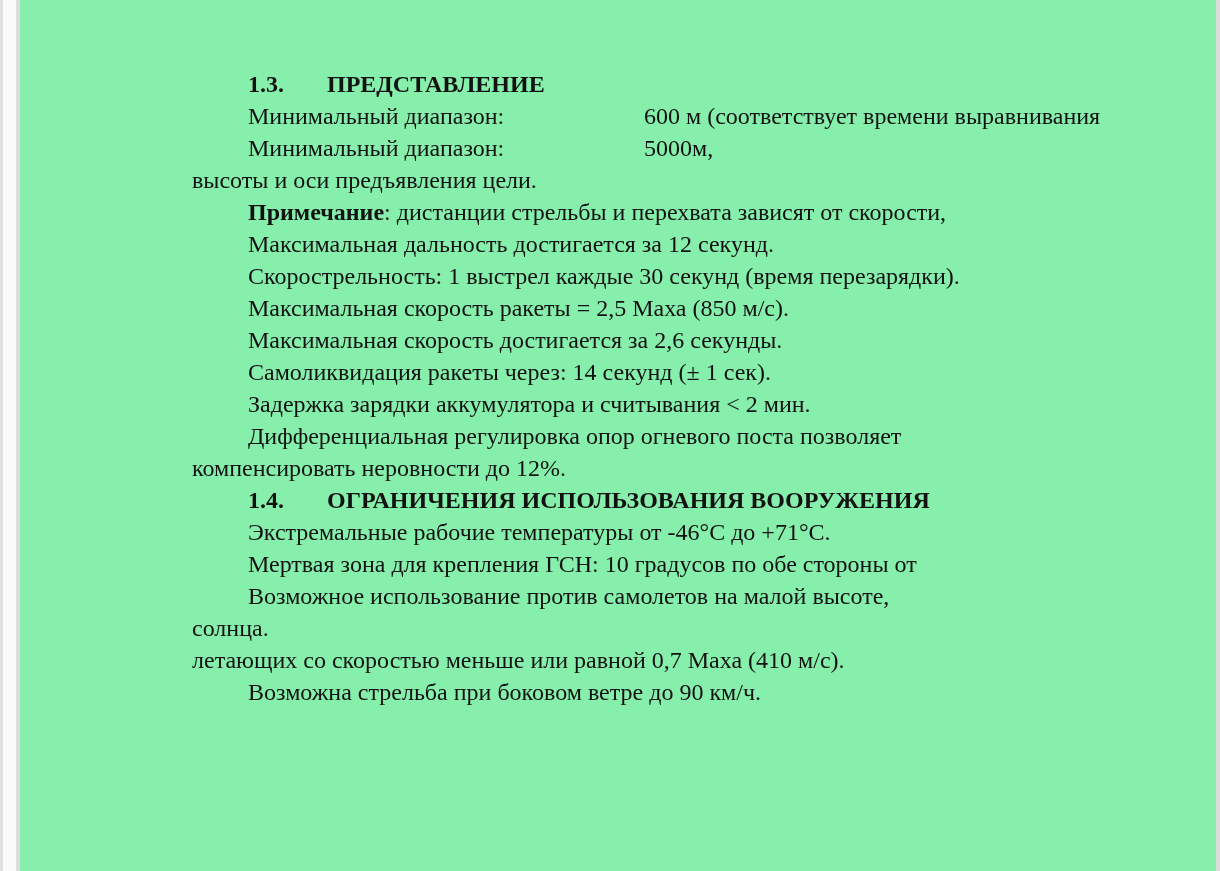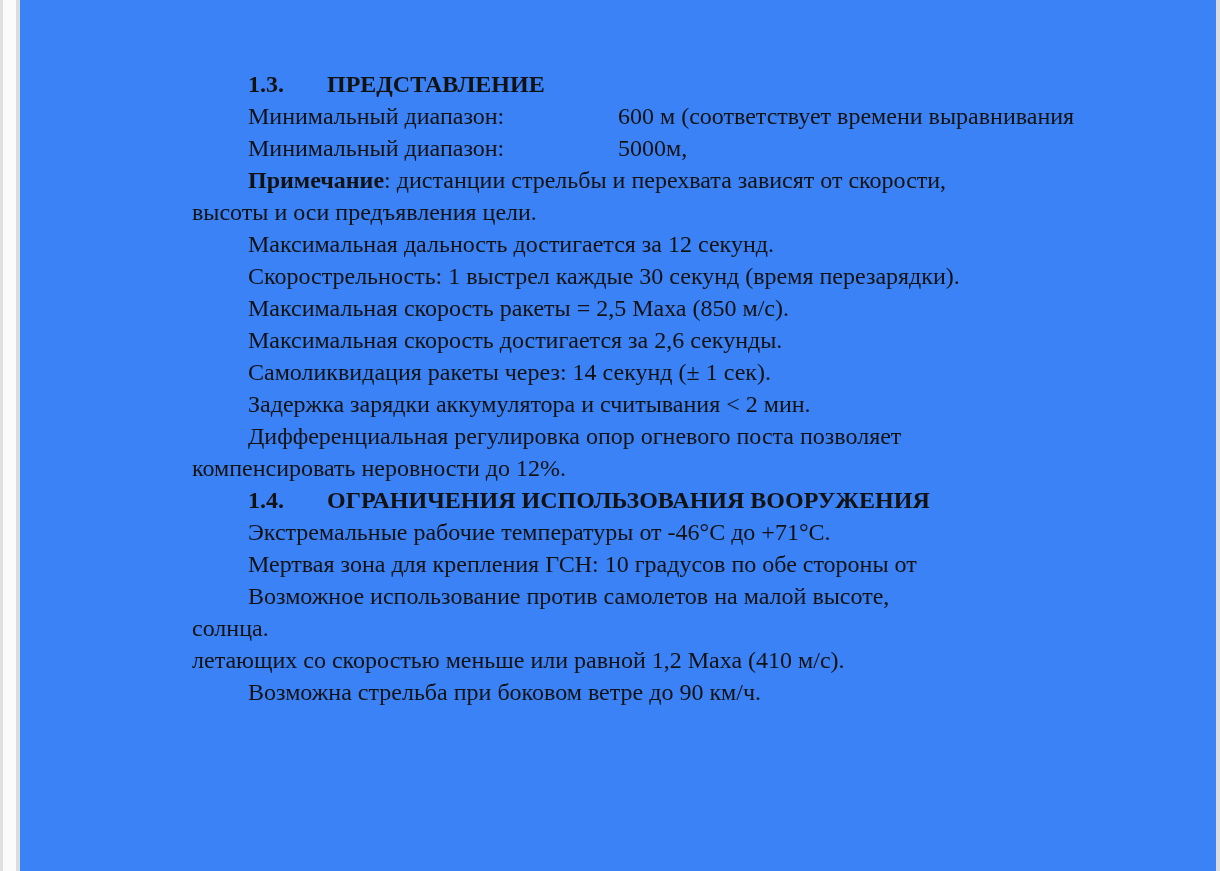--- a/index.html
+++ b/index.html
@@ -24,40 +24,40 @@
   .page-border-left {
     position: absolute; left: 16px; top: 0; bottom: 0; width: 4px;
     background: #dcdcdc;
   }
   .page-border-right {
     position: absolute; left: 1216px; top: 0; bottom: 0; width: 4px;
     background: #dcdcdc;
   }
   .page {
     position: absolute; left: 20px; top: 0; right: 4px; bottom: 0;
-    background: #3b82f6;
+    background: #86efac;
   }
   .content {
     position: absolute;
     left: 172px;   
     top: 68px;
     width: 985px;
   }
   .line {
     position: relative;
     height: 32px;
     line-height: 32px;
     font-size: 24px;
     white-space: nowrap;
   }
   .indent { padding-left: 56px; }
   .heading { font-weight: bold; }
   .heading .num { padding-left: 56px; }
   .heading .title { position: absolute; left: 135px; top: 0; }
-  .tab-b { position: absolute; left: 426px; top: 0; }
+  .tab-b { position: absolute; left: 452px; top: 0; }
   .bold { font-weight: bold; }
 </style>
 </head>
 <body>
 
 <div class="edge-strip-outer"></div>
 <div class="gutter"></div>
 <div class="page-border-left"></div>
 
 <div class="page">
@@ -73,26 +73,26 @@
       <span class="tab-b">600 м (соответствует времени выравнивания</span>
     </div>
 
 
     <div class="line indent">
       <span>Минимальный диапазон:</span>
       <span class="tab-b">5000м,</span>
     </div>
 
 
+    <div class="line">
+      <span>высоты и оси предъявления цели.</span>
+    </div>
+
     <div class="line indent">
       <span class="bold">Примечание</span><span>: дистанции стрельбы и перехвата зависят от скорости,</span>
-    </div>
-
-    <div class="line">
-      <span>высоты и оси предъявления цели.</span>
     </div>
 
     <div class="line indent">
       <span>Максимальная дальность достигается за 12 секунд.</span>
     </div>
 
     <div class="line indent">
       <span>Скорострельность: 1 выстрел каждые 30 секунд (время перезарядки).</span>
     </div>
 
@@ -135,21 +135,21 @@
 
     <div class="line indent">
       <span>Возможное использование против самолетов на малой высоте,</span>
     </div>
 
     <div class="line">
       <span>солнца.</span>
     </div>
 
     <div class="line">
-      <span>летающих со скоростью меньше или равной 1,2 Маха (410 м/с).</span>
+      <span>летающих со скоростью меньше или равной 0,7 Маха (410 м/с).</span>
     </div>
 
     <div class="line indent">
       <span>Возможна стрельба при боковом ветре до 90 км/ч.</span>
     </div>
 
   </div>
 </div>
 
 <div class="page-border-right"></div>

